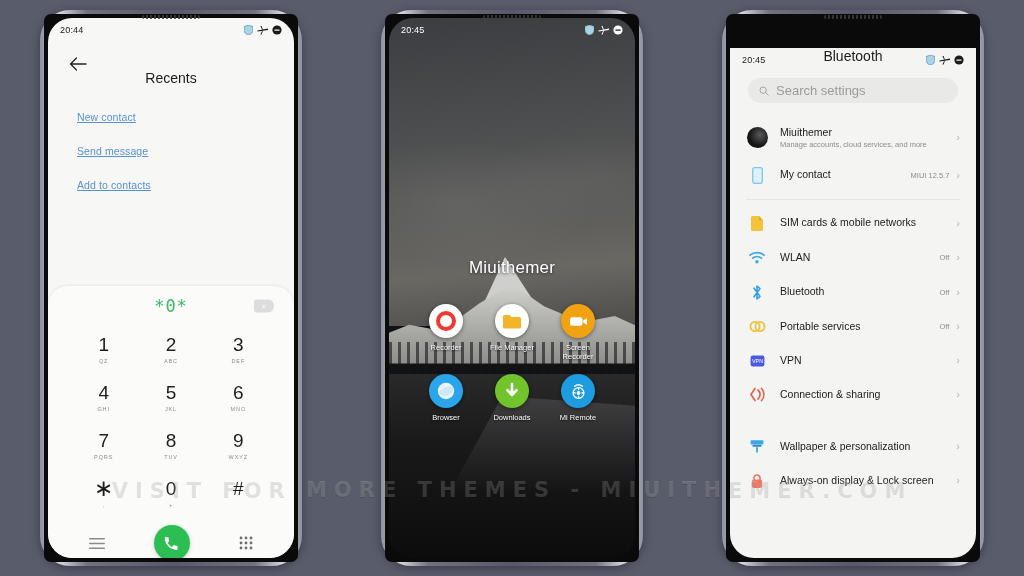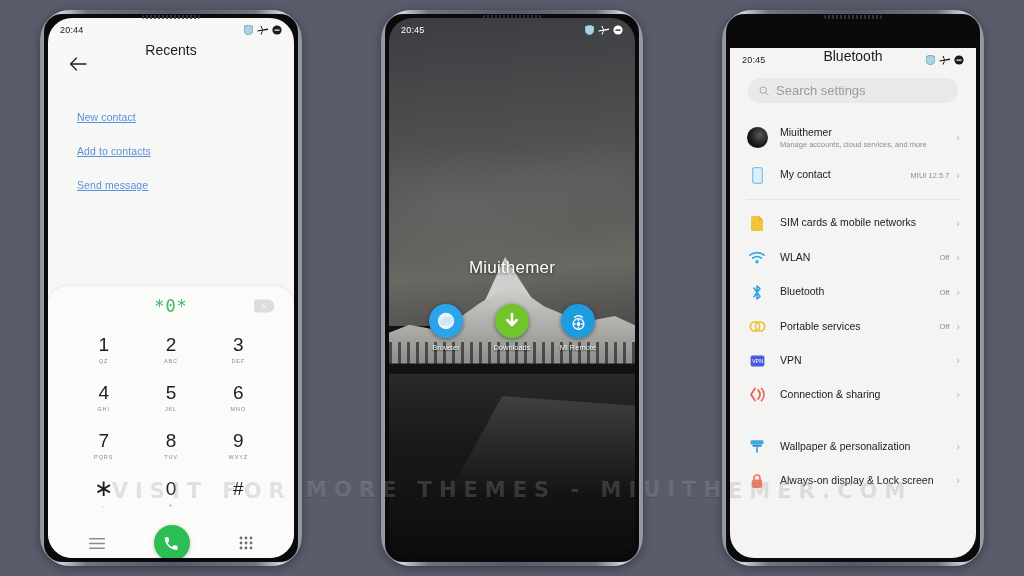--- a/index.html
+++ b/index.html
@@ -16,21 +16,21 @@
   
   .phone {
     position: absolute; top: 10px; height: 556px;
     border-radius: 30px;
     background: linear-gradient(90deg,#8e929e 0%, #cfd3da 8%, #6f7380 18%, #55596a 50%, #6f7380 82%, #cfd3da 92%, #8e929e 100%);
     padding: 4px;
     box-shadow: 0 2px 10px rgba(0,0,0,.35);
   }
   .phone-inner {
     position: relative; width: 100%; height: 100%;
-    border-radius: 18px; background: #0a0a0a; padding: 4px;
+    border-radius: 7px; background: #0a0a0a; padding: 4px;
   }
   .screen {
     position: relative; width: 100%; height: 100%;
     border-radius: 24px; overflow: hidden;
   }
   .notch-dots {
     position: absolute; top: 1px; left: 50%; transform: translateX(-50%);
     width: 58px; height: 4px; z-index: 40;
     background: repeating-linear-gradient(90deg,#3a3a3a 0 2px, transparent 2px 4px);
     border-radius: 2px; opacity: .85;
@@ -51,21 +51,21 @@
   .light .sb-time, .light .sb-icons { color: #1b1b1b; }
   .dark .sb-time, .dark .sb-icons { color: #ffffff; }
 
   
   .p1 { background: #f7f7f6; width: 100%; height: 100%; position: relative; }
   .p1-top {
     position: absolute; top: 24px; left: 0; right: 0; height: 244px;
     background: #f7f7f6;
   }
   .p1-header {
-    position: relative; height: 44px; display: flex; align-items: flex-start;
+    position: relative; height: 44px; display: flex; align-items: flex-end;
   }
   .p1-back {
     position: absolute; left: 20px; top: 50%; transform: translateY(-50%);
     width: 20px; height: 20px; color: #222;
   }
   .p1-title {
     width: 100%; text-align: center; font-size: 14px; color: #1c1c1c;
   }
   .p1-links { margin-top: 14px; }
   .p1-link {
@@ -253,22 +253,22 @@
 
           <div class="p1-top">
             <div class="p1-header">
               <svg class="p1-back" viewBox="0 0 20 20">
                   <path d="M8.5 4 L2.5 10 L8.5 16 M2.5 10 L18 10" stroke="#222" stroke-width="1.3" fill="none" stroke-linecap="round" stroke-linejoin="round"></path>
                 </svg>
               <div class="p1-title">Recents</div>
             </div>
             <div class="p1-links">
               <div class="p1-link">New contact</div>
+              <div class="p1-link">Send message</div>
               <div class="p1-link">Add to contacts</div>
-              <div class="p1-link">Send message</div>
             </div>
           </div>
 
           <div class="keypad">
             <div class="kp-display">
               <div class="kp-number">*0*</div>
               <div class="kp-del">✕</div>
             </div>
             <div class="kp-grid">
               <div class="kp-key">
@@ -379,20 +379,47 @@
                   <rect x="2.3" y="4.4" width="5.4" height="1.3" rx=".6" fill="#1b1b1b"></rect>
                 </svg>
             </div>
           </div>
 
           <div class="p2-greeting">Miuithemer</div>
 
           <div class="p2-apps">
             <div class="app-row">
               <div class="app">
+                <div class="app-ic" style="background:#ffffff">
+                  <svg width="20" height="20" viewBox="0 0 20 20">
+                      <circle cx="10" cy="10" r="8" fill="none" stroke="#f03a30" stroke-width="4"></circle>
+                    </svg>
+                </div>
+                <div class="app-lb">Recorder</div>
+              </div>
+              <div class="app">
+                <div class="app-ic" style="background:#ffffff">
+                  <svg width="20" height="16" viewBox="0 0 20 16">
+                      <path d="M1 3.5a1.6 1.6 0 011.6-1.6h5l1.8 2h8a1.6 1.6 0 011.6 1.6v8.4a1.6 1.6 0 01-1.6 1.6H2.6A1.6 1.6 0 011 13.9z" fill="#f3b428"></path>
+                    </svg>
+                </div>
+                <div class="app-lb">File Manager</div>
+              </div>
+              <div class="app">
+                <div class="app-ic" style="background:#f0a213">
+                  <svg width="19" height="13" viewBox="0 0 19 13">
+                      <rect x="1" y="2.2" width="12.5" height="8.6" rx="2.2" fill="#ffffff"></rect>
+                      <path d="M14.2 5.4 L18 3 v7 l-3.8-2.4z" fill="#ffffff"></path>
+                    </svg>
+                </div>
+                <div class="app-lb">Screen Recorder</div>
+              </div>
+            </div>
+            <div class="app-row">
+              <div class="app">
                 <div class="app-ic" style="background:#2aa5ea">
                   <svg width="22" height="22" viewBox="0 0 22 22">
                       <circle cx="11" cy="11" r="8.2" fill="#e8f4fd"></circle>
                       <path d="M3.4 12.5c2.2-3 6-5.4 9.4-5.8 2.2-.2 4.6.4 6 1.8-1 4.4-5 7.6-9.6 7.3-2.4-.2-4.6-1.4-5.8-3.3z" fill="#cfe6f7"></path>
                     </svg>
                 </div>
                 <div class="app-lb">Browser</div>
               </div>
               <div class="app">
                 <div class="app-ic" style="background:#71c42c">

